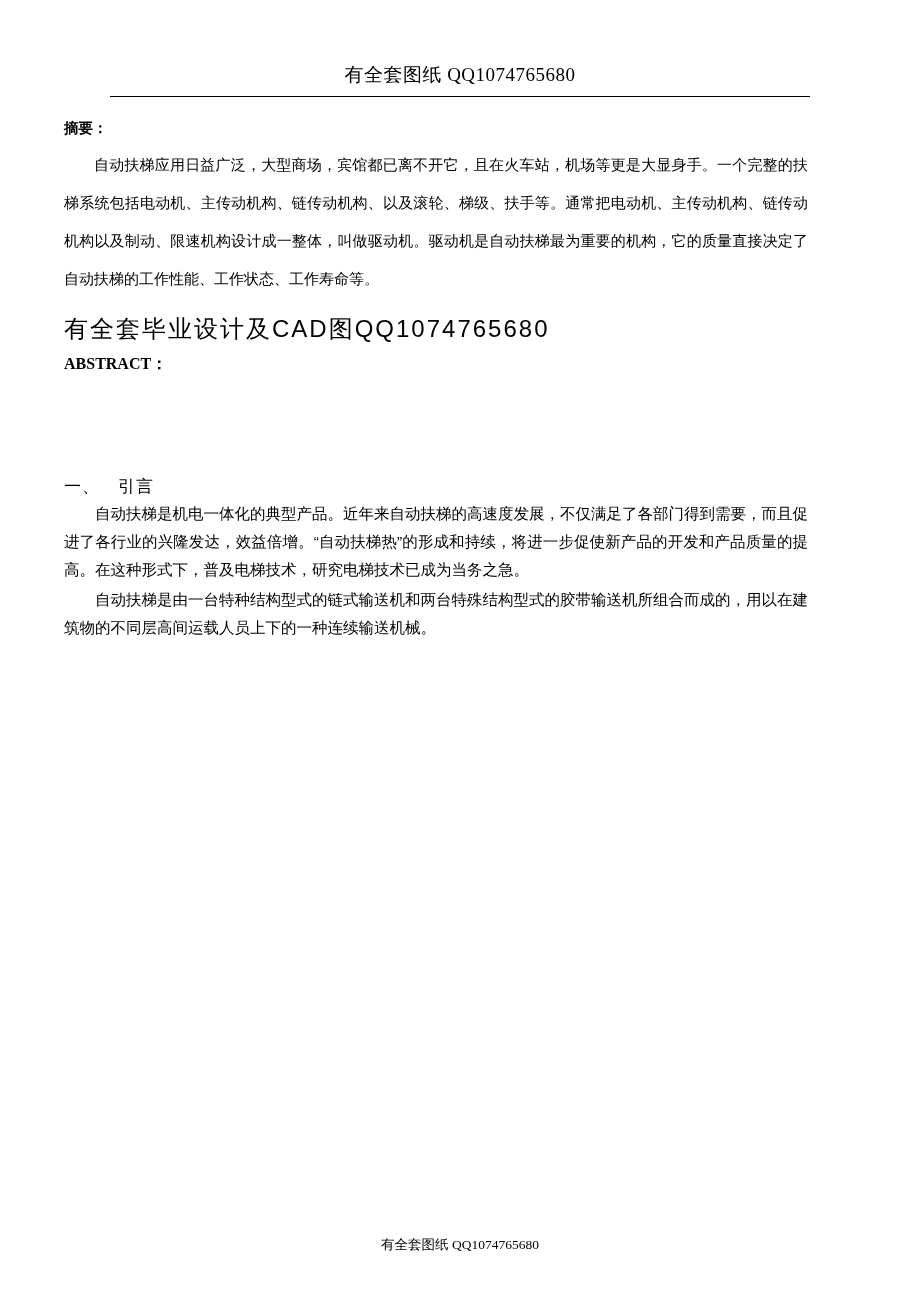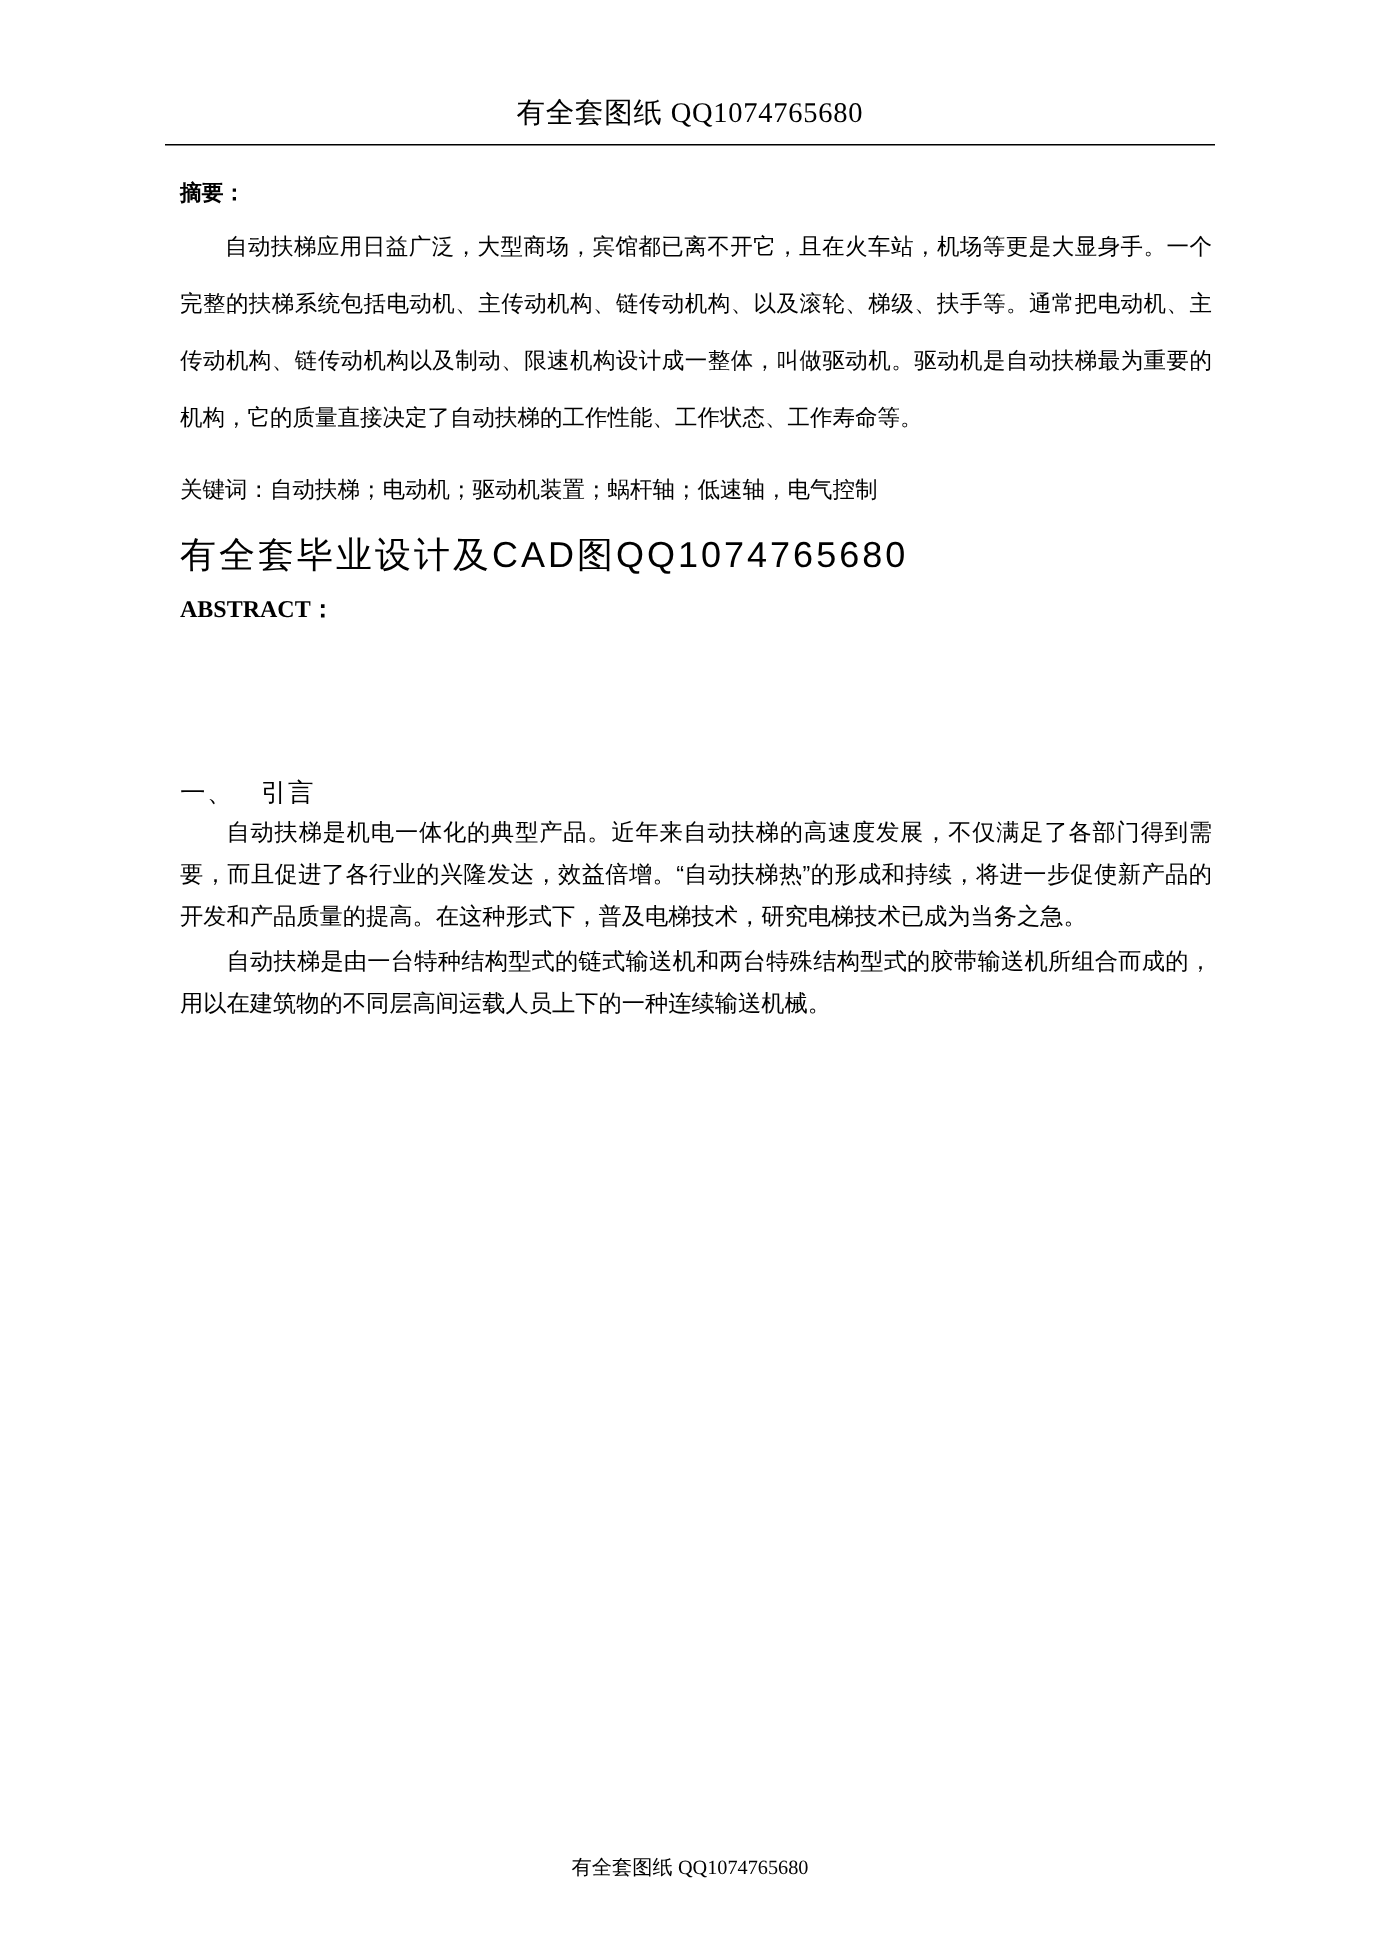--- a/index.html
+++ b/index.html
@@ -37,21 +37,21 @@
   }
   .doc-title {
     text-align: center;
     font-family: "Liberation Sans", sans-serif;
     font-weight: bold;
     font-size: 21px;
     margin-top: 25px;
     letter-spacing: 1px;
   }
   .content {
-    margin: 0 112px 0 120px;
+    margin: 0 112px 0 64px;
   }
   .label-bold-sans {
     font-family: "Liberation Sans", sans-serif;
     font-weight: bold;
     font-size: 14.5px;
     margin-top: 22px;
   }
   .cn-para {
     font-family: "Liberation Sans", sans-serif;
     font-size: 15px;
@@ -127,21 +127,20 @@
     <div class="header-rule"></div>
   </div>
 
 
   <div class="content">
 
     <div class="label-bold-sans">摘要：</div>
 
     <div class="cn-para">自动扶梯应用日益广泛，大型商场，宾馆都已离不开它，且在火车站，机场等更是大显身手。一个完整的扶梯系统包括电动机、主传动机构、链传动机构、以及滚轮、梯级、扶手等。通常把电动机、主传动机构、链传动机构以及制动、限速机构设计成一整体，叫做驱动机。驱动机是自动扶梯最为重要的机构，它的质量直接决定了自动扶梯的工作性能、工作状态、工作寿命等。</div>
 
-    <div class="keywords">关键词：自动扶梯；电动机；驱动机装置；蜗杆轴；低速轴，电气控制</div>
 
     <div class="banner">有全套毕业设计及CAD图QQ1074765680</div>
 
     <div class="abstract-label">ABSTRACT：</div>
 
 
     <div class="section-heading">
       <span class="num">一、</span><span>引言</span>
     </div>
 

